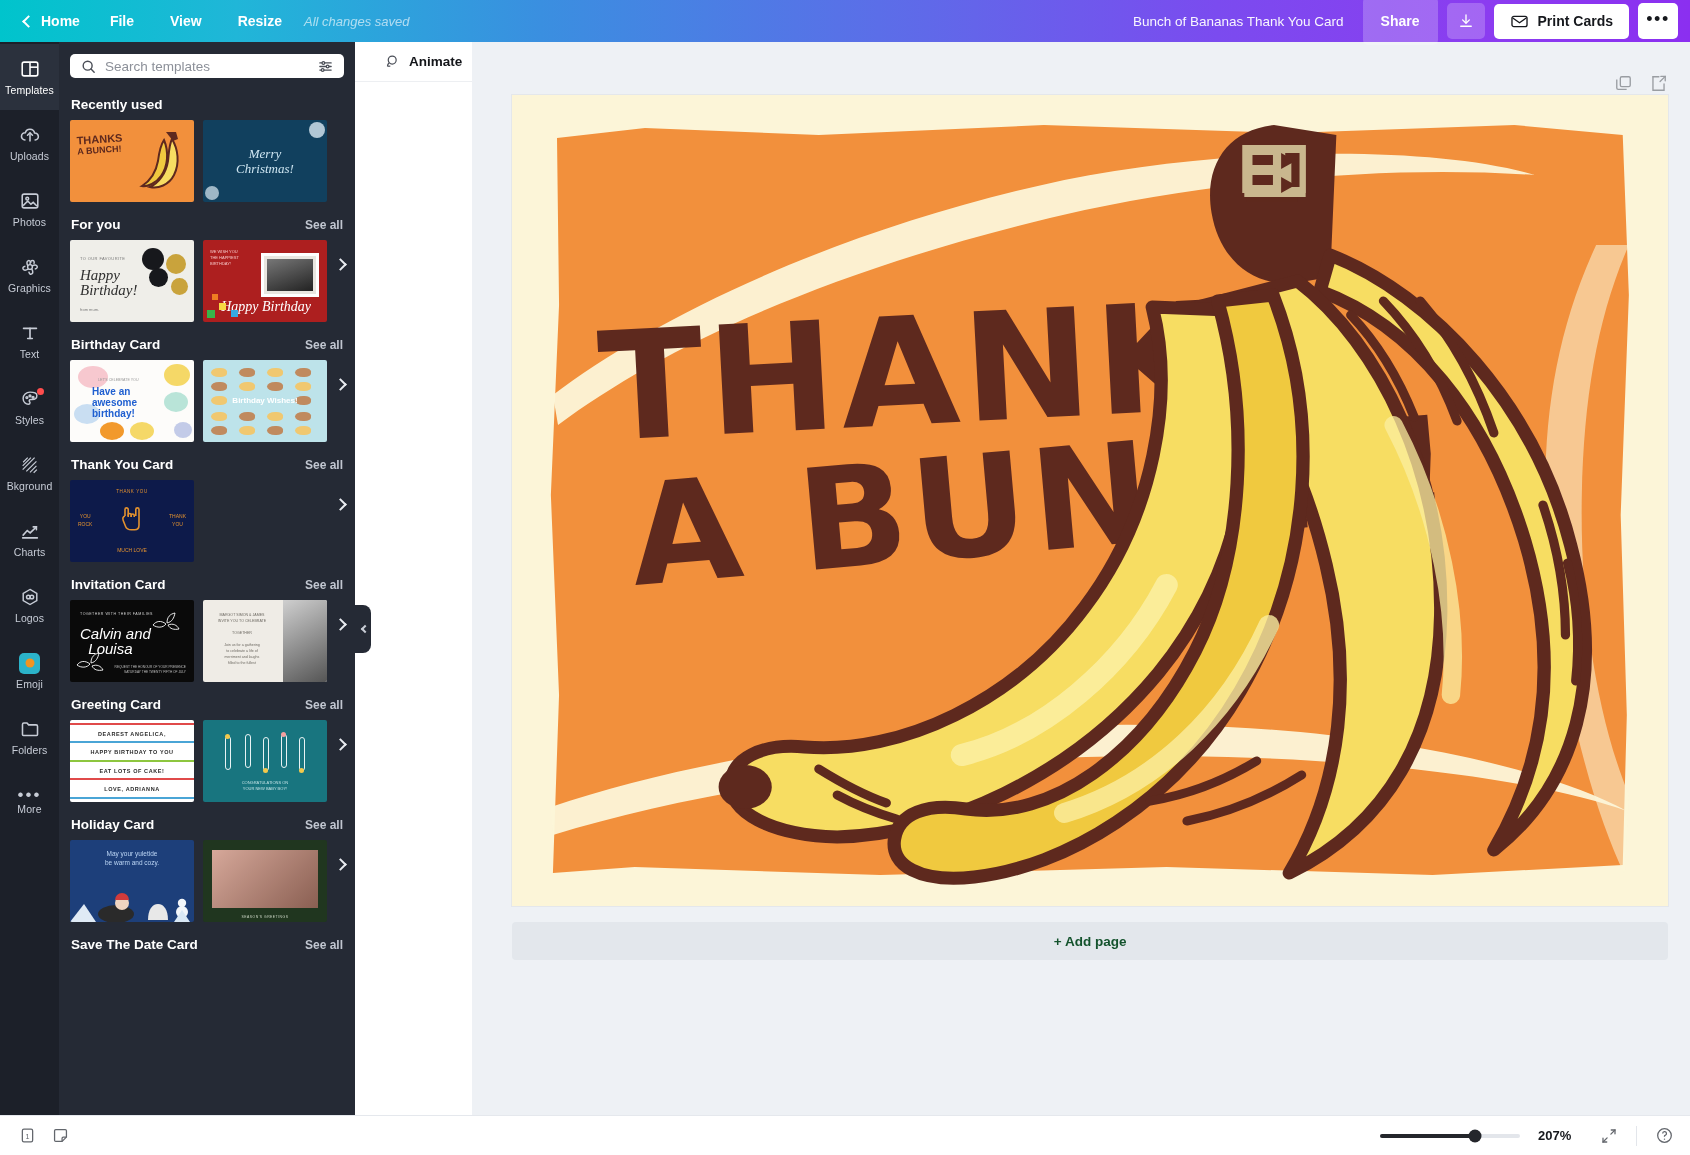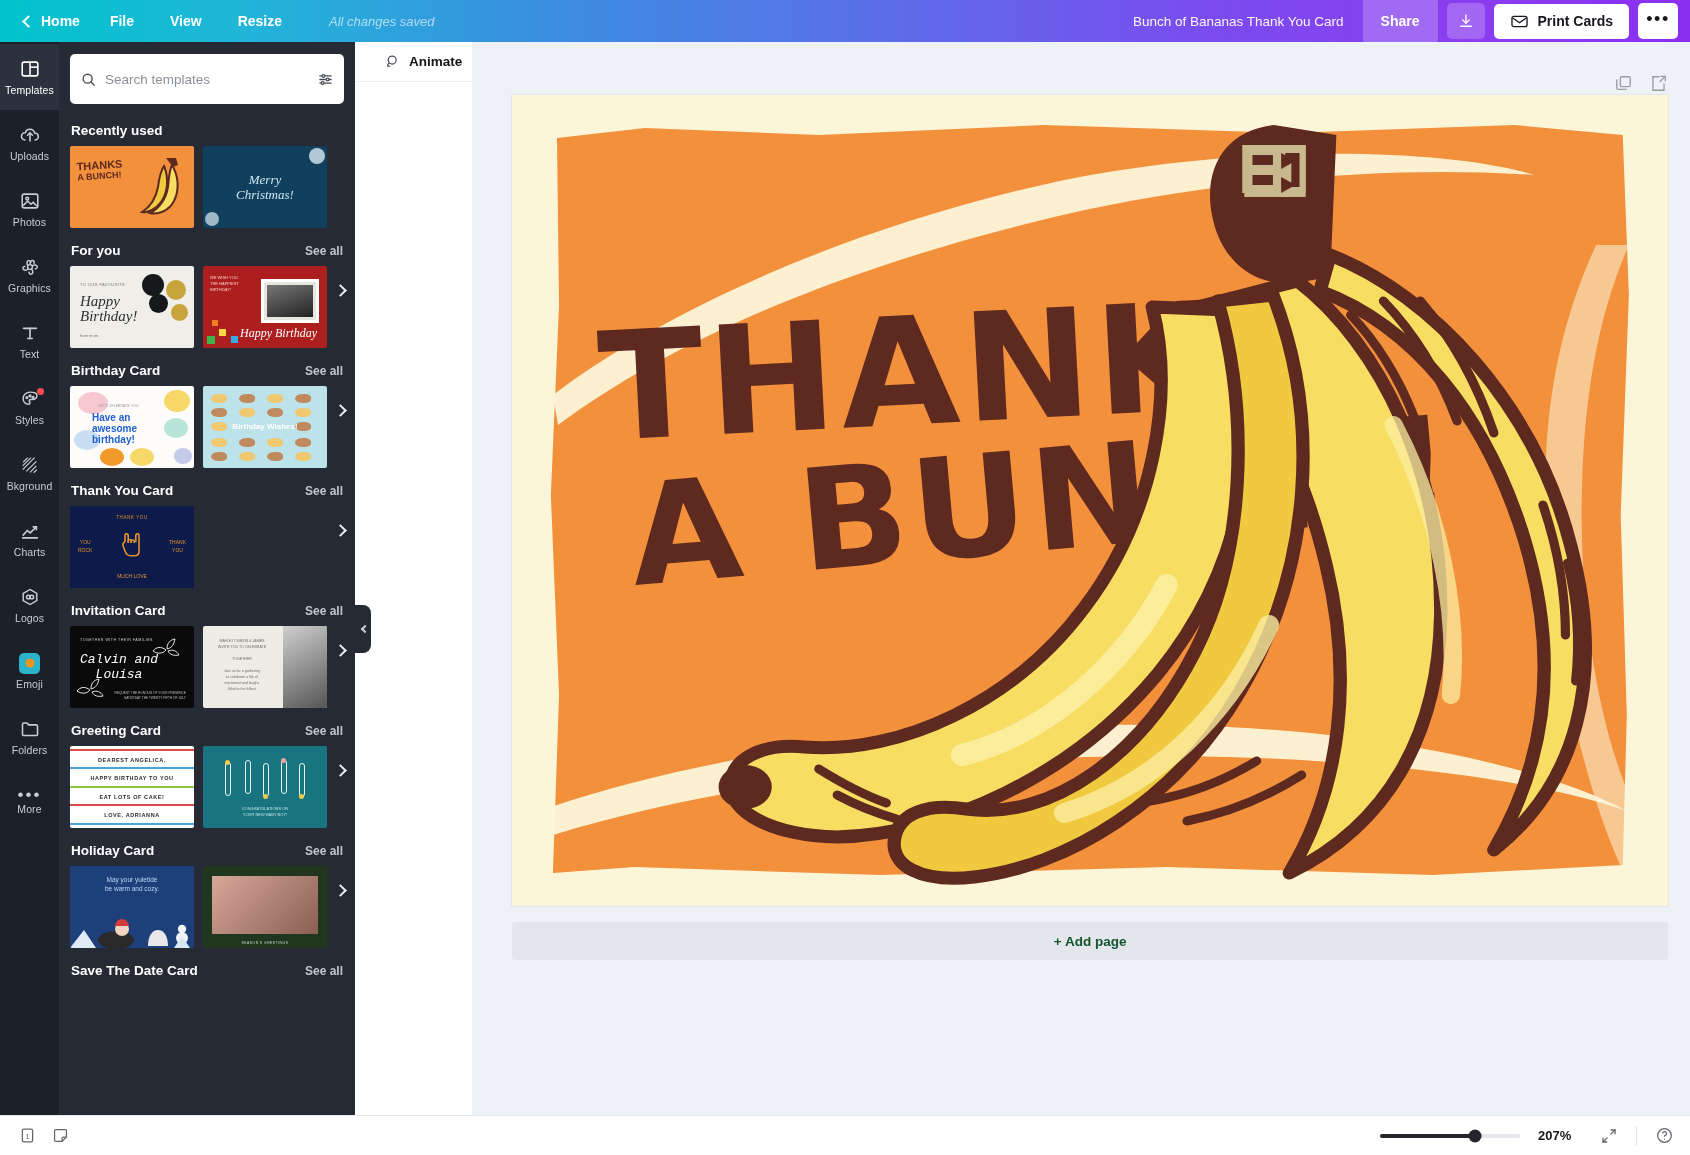--- a/index.html
+++ b/index.html
@@ -14,21 +14,21 @@
   
   .topbar {
     height: 42px; flex: 0 0 42px;
     background: linear-gradient(90deg, #00c4cc 0%, #20b6d8 14%, #3a8fe0 32%, #5b6ee8 52%, #7b4bef 72%, #8b3cf0 88%, #8b2ff0 100%);
     display: flex; align-items: center; color: #fff; position: relative; z-index: 30;
   }
   .tb-left { display: flex; align-items: center; gap: 0; padding-left: 12px; }
   .tb-home { display:flex; align-items:center; gap:7px; padding: 6px 12px; border-radius: 4px; cursor: pointer; font-size: 14px; font-weight: 600; }
   .chev-left { display:inline-block; width: 9px; height: 9px; border-left: 2px solid #fff; border-bottom: 2px solid #fff; transform: rotate(45deg); margin-right: 1px; }
   .tb-item { padding: 6px 18px; border-radius: 4px; cursor: pointer; font-size: 14px; font-weight: 600; }
-  .tb-saved { font-size: 13px; font-style: italic; opacity: .62; margin-left: 29px; white-space: nowrap; }
+  .tb-saved { font-size: 13px; font-style: italic; opacity: .62; margin-left: 4px; white-space: nowrap; }
   .tb-right { margin-left: auto; display: flex; align-items: center; gap: 9px; padding-right: 12px; }
   .doc-title { font-size: 13.5px; opacity: .95; padding: 6px 10px; border-radius: 4px; cursor: text; white-space: nowrap; }
   .btn-share { background: rgba(255,255,255,.22); padding: 16px 18px; border-radius: 5px; font-size: 14px; font-weight: 600; cursor: pointer; }
   .btn-dl { background: rgba(255,255,255,.22); width: 38px; height: 36px; border-radius: 5px; display:flex; align-items:center; justify-content:center; cursor:pointer; }
   .btn-print { background: #fff; color: #16181d; padding: 8px 16px; border-radius: 5px; font-size: 14px; font-weight: 700; display:flex; align-items:center; gap: 9px; cursor: pointer; }
   .btn-more { background: #fff; color: #16181d; width: 40px; height: 36px; border-radius: 5px; display:flex; align-items:center; justify-content:center; cursor: pointer; font-size: 18px; letter-spacing: 1.5px; line-height: 0; padding-bottom: 5px; }
 
   
   .body { flex: 1; display: flex; min-height: 0; position: relative; }
 
@@ -39,21 +39,21 @@
   .rail-label { font-size: 10.5px; line-height: 1; letter-spacing: .1px; }
   .rail-ico { width: 22px; height: 22px; display: block; }
   .rail-dot { position: absolute; width: 7px; height: 7px; background: #ff4d4d; border-radius: 50%; top: 14px; right: 15px; }
   .emoji-ico { width: 21px; height: 21px; border-radius: 5px; background: #2bb3c9; position: relative; overflow: hidden; }
   .emoji-ico::after { content:""; position:absolute; left:50%; top:50%; transform: translate(-50%,-50%); width: 9px; height: 9px; border-radius: 50%; background: #f19420; }
   .dots-ico { color: #c7ccd6; font-size: 17px; letter-spacing: 2px; line-height: 8px; }
 
   
   .panel { width: 296px; flex: 0 0 296px; background: #252a35; display: flex; flex-direction: column; position: relative; z-index: 15; }
   .search-wrap { padding: 12px 11px 8px 11px; }
-  .search-box { height: 50px; background: #fff; border-radius: 5px; display: flex; align-items: center; padding: 0 10px; gap: 8px; }
+  .search-box { height: 24px; background: #fff; border-radius: 5px; display: flex; align-items: center; padding: 0 10px; gap: 8px; }
   .search-inp { flex: 1; border: 0; outline: 0; font-size: 13.5px; color: #2a2e38; font-family: "Liberation Sans", sans-serif; }
   .search-inp::placeholder { color: #8c9099; }
   .panel-scroll { flex: 1; overflow: hidden; padding: 0 0 10px 0; }
   .sec { padding: 0 11px; margin-bottom: 4px; position: relative; }
   .sec-head { display: flex; align-items: baseline; justify-content: space-between; padding: 11px 1px 8px 1px; }
   .sec-title { font-size: 13.5px; font-weight: 700; color: #fff; }
   .see-all { font-size: 12px; color: #c1c6d0; cursor: pointer; font-weight: bold; }
   .thumb-row { display: flex; gap: 9px; }
   .thumb { width: 124px; height: 82px; border-radius: 2px; overflow: hidden; cursor: pointer; position: relative; background: #eee; flex: 0 0 124px; }
   .arrow-next { position: absolute; right: 4px; top: 50%; transform: translateY(-50%); width: 22px; height: 34px; display: flex; align-items: center; justify-content: center; color: #fff; cursor: pointer; z-index: 3; }
@@ -67,40 +67,40 @@
   .t-xmas { background: #11405e; position: relative; }
   .t-xmas .ttxt { position: absolute; inset: 0; display:flex; align-items:center; justify-content:center; color:#cfe6f2; font-size:13px; font-style: italic; font-family: "Liberation Serif", serif; text-align:center; line-height: 15px; }
   .t-bday1 { background: #efeee9; position: relative; }
   .t-bday1 .hb { position:absolute; left:10px; top:28px; font-family: "Liberation Serif", serif; font-style: italic; font-size: 15px; color:#2f2f2f; line-height: 15px; }
   .t-bday1 .cap { position:absolute; left:10px; top:16px; font-size:4px; color:#7a7a7a; letter-spacing:.4px; }
   .t-bday1 .cap2 { position:absolute; left:10px; bottom:10px; font-size:4px; color:#7a7a7a; }
   .t-bday1 .bal { position:absolute; border-radius:50%; }
   .t-bday2 { background: #ad1f1f; position: relative; overflow: hidden; }
   .t-bday2 .ph { position:absolute; right:8px; top:13px; width:58px; height:44px; background:#e9e6e0; border:3px solid #fff; }
   .t-bday2 .ph::after { content:""; position:absolute; inset:3px; background: linear-gradient(160deg,#777,#222); }
-  .t-bday2 .sig { position:absolute; right:10px; bottom:7px; font-family:"Liberation Serif",serif; font-style:italic; font-size:12px; color:#fff; }
+  .t-bday2 .sig { position:absolute; right:16px; bottom:7px; font-family:"Liberation Serif",serif; font-style:italic; font-size:14px; color:#fff; }
   .t-bday2 .tl { position:absolute; left:7px; top:9px; font-size:4px; color:#f5c6c6; line-height:6px; }
   .t-fish { background: #bde3ea; position: relative; }
   .t-fish .fl { position:absolute; width:16px; height:9px; border-radius:50% 40% 40% 50%; }
   .t-fish .bw { position:absolute; left:0; right:0; top:36px; text-align:center; color:#fff; font-size:8px; font-weight:600; }
   .t-awe { background: #fdfcfa; position: relative; overflow:hidden; }
   .t-awe .aw { position:absolute; left:22px; top:26px; color:#1f5fd0; font-weight:800; font-size:10px; line-height:11px; }
   .t-awe .pre { position:absolute; left:28px; top:18px; font-size:3.6px; color:#999; }
   .t-awe .bl { position:absolute; border-radius: 50%; }
   .t-ty { background: #fdfcfa; position: relative; overflow: hidden; }
   .t-ty .blob { position:absolute; left:18px; top:8px; width:86px; height:62px; background:#f6c8cc; border-radius:52% 48% 46% 54%; }
   .t-ty .tt { position:absolute; inset:0; display:flex; flex-direction:column; align-items:center; justify-content:center; font-weight:800; color:#17181c; font-size:15px; line-height:15px; letter-spacing:.4px; }
   .t-rock { background: #0d1a4a; position: relative; }
   .t-rock .rt { position:absolute; left:0; right:0; top:9px; text-align:center; color:#e2912f; font-size:4.5px; letter-spacing:.6px; }
   .t-rock .hand { position:absolute; left:50%; top:24px; transform: translateX(-50%); width: 22px; height: 30px; }
   .t-rock .ls { position:absolute; left:8px; top:32px; color:#e2912f; font-size:5px; text-align:center; line-height:8px; }
   .t-rock .rs { position:absolute; right:8px; top:32px; color:#e2912f; font-size:5px; text-align:center; line-height:8px; }
   .t-rock .bt { position:absolute; left:0; right:0; bottom:9px; text-align:center; color:#e2912f; font-size:5px; }
   .t-inv1 { background: #0a0a0a; position: relative; overflow:hidden; }
-  .t-inv1 .nm { position:absolute; left:10px; top:26px; color:#fff; font-family:Liberation Mono, monospace; font-style:italic; font-size:13px; line-height:15px; }
+  .t-inv1 .nm { position:absolute; left:10px; top:26px; color:#fff; font-family:Liberation Sans, sans-serif; font-style:italic; font-size:15px; line-height:15px; }
   .t-inv1 .tp { position:absolute; left:10px; top:12px; color:#cfcfcf; font-size:3.6px; letter-spacing:.5px; }
   .t-inv1 .bm { position:absolute; right:8px; bottom:7px; color:#bdbdbd; font-size:3.2px; text-align:right; line-height:5px; }
   .t-inv2 { background: #efece6; position: relative; overflow:hidden; }
   .t-inv2 .ltxt { position:absolute; left:8px; top:12px; width:62px; color:#6e6a63; font-size:3.6px; line-height:6px; text-align:center; }
   .t-inv2 .img { position:absolute; right:0; top:0; bottom:0; width:44px; background: linear-gradient(150deg,#cfcfcf,#555); }
   .t-gc1 { background: #fff; position: relative; }
   .t-gc1 .ln { position:absolute; left:0; right:0; height:2px; }
   .t-gc1 .rw { position:absolute; left:0; right:0; text-align:center; font-size:5.5px; color:#2a2a2a; letter-spacing:.6px; font-weight:600; }
   .t-pin { background: #18757f; position: relative; }
   .t-pin .pn { position:absolute; width:6px; height:34px; border: 1.4px solid #e8f3f4; border-radius: 3px; }

